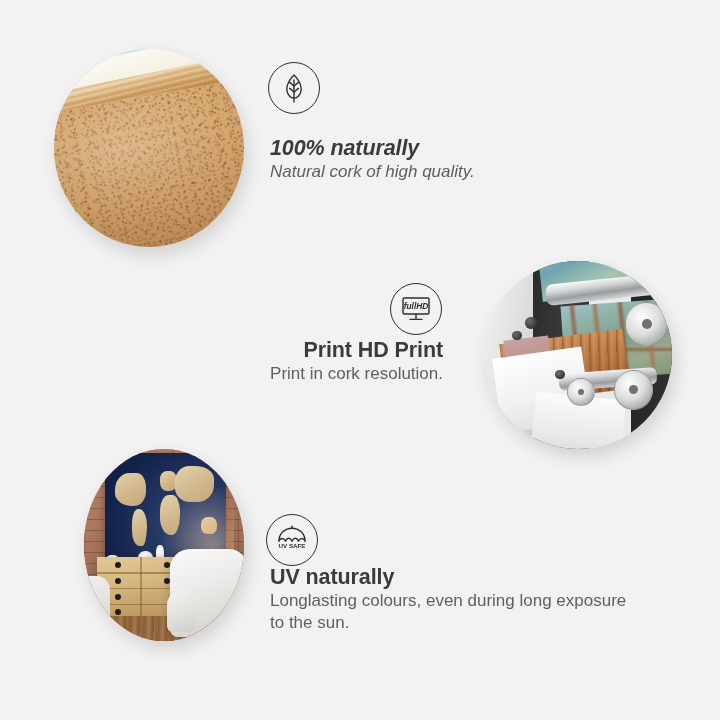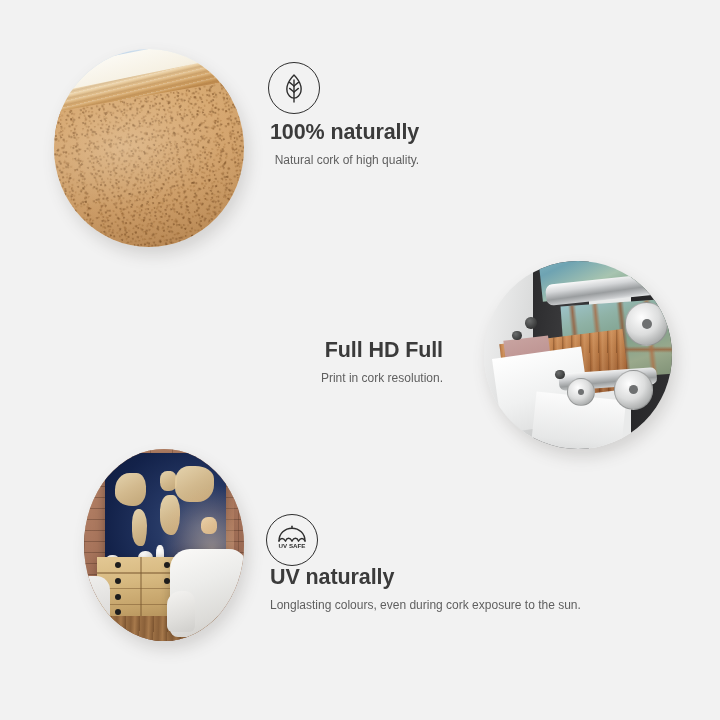--- a/index.html
+++ b/index.html
@@ -30,25 +30,24 @@
   }
   .feature-title {
     font-size: 21.5px;
     font-weight: bold;
     color: #3b3b3b;
     letter-spacing: -0.1px;
     line-height: 1.15;
     white-space: nowrap;
   }
   .feature-desc {
-    font-size: 12px;
+    font-size: 17px;
     font-weight: normal;
     color: #5f5f5f;
     line-height: 1.32;
-    margin-top: 8px;
   }
 
   
   .icon-badge {
     position: absolute;
     width: 52px;
     height: 52px;
     border-radius: 50%;
     border: 1.6px solid #2e2e2e;
     box-sizing: border-box;
@@ -309,21 +308,21 @@
     <svg width="30" height="32" viewBox="0 0 30 32" fill="none" stroke="#2e2e2e" stroke-width="1.4" stroke-linecap="round" stroke-linejoin="round">
       <path d="M15 3 C23 11, 24 19, 19.5 24 C17 26.8, 13 26.8, 10.5 24 C6 19, 7 11, 15 3 Z"></path>
       <line x1="15" y1="8" x2="15" y2="30"></line>
       <line x1="15" y1="14" x2="10.6" y2="10.4"></line>
       <line x1="15" y1="14" x2="19.4" y2="10.4"></line>
       <line x1="15" y1="20" x2="10.6" y2="16.4"></line>
       <line x1="15" y1="20" x2="19.4" y2="16.4"></line>
     </svg>
   </div>
 
-  <div class="feature-text" style="left:270px; top:120px; text-align:right;">
+  <div class="feature-text" style="left:270px; top:136px; text-align:left;font-style:italic;">
     <div class="feature-title">100% naturally</div>
     <div class="feature-desc">Natural cork of high quality.</div>
   </div>
 
   <div class="photo-circle" style="left:484px; top:261px; width:188px; height:188px;">
     <div class="photo-inner">
       <div class="pr-bg"></div>
       <div class="pr-white-l"></div>
       <div class="pr-dark"></div>
       <div class="pr-darkr"></div>
@@ -337,23 +336,31 @@
       <div class="pr-white-low"></div>
       <div class="pr-disc" style="right:2%; top:22%; width:22%; height:22%;"></div>
       <div class="pr-disc" style="right:10%; top:58%; width:20%; height:20%;"></div>
       <div class="pr-disc" style="left:44%; top:62%; width:14%; height:14%;"></div>
       <div class="pr-knob" style="left:22%; top:30%; width:6%; height:6%;"></div>
       <div class="pr-knob" style="left:15%; top:37%; width:5%; height:5%;"></div>
       <div class="pr-knob" style="left:38%; top:58%; width:5%; height:5%;"></div>
     </div>
   </div>
 
+  <div class="icon-badge" style="left:390px; top:283px;">
+    <svg width="34" height="30" viewBox="0 0 34 30" fill="none" stroke="#2e2e2e" stroke-width="1.4" stroke-linecap="round" stroke-linejoin="round">
+      <rect x="4" y="4" width="26" height="16" rx="1.2"></rect>
+      <line x1="17" y1="20" x2="17" y2="25"></line>
+      <line x1="11" y1="25.4" x2="23" y2="25.4"></line>
+      <text x="17" y="14.6" font-family="'Liberation Sans', sans-serif" font-size="8.4" font-style="italic" font-weight="bold" fill="#2e2e2e" stroke="none" text-anchor="middle">fullHD</text>
+    </svg>
+  </div>
 
   <div class="feature-text" style="right:277px; top:338px; text-align:right;">
-    <div class="feature-title">Full HD Full</div>
+    <div class="feature-title">Print HD Print</div>
     <div class="feature-desc">Print in cork resolution.</div>
   </div>
 
   <div class="photo-circle" style="left:84px; top:449px; width:160px; height:192px;">
     <div class="photo-inner">
       <div class="in-bg"></div>
       <div class="in-brick"></div>
       <div class="in-map">
         <div class="in-cont" style="left:8%; top:18%; width:26%; height:30%;
                     border-radius:46% 30% 38% 54% / 50% 40% 44% 38%;"></div>
@@ -401,16 +408,16 @@
       <path d="M10.5 17 C12 13.4, 15 13.4, 17 17"></path>
       <path d="M17 17 C19 13.4, 22 13.4, 23.5 17"></path>
       <path d="M23.5 17 C25.6 13.6, 28.4 13.6, 30 17"></path>
       <line x1="17" y1="4.2" x2="17" y2="2.2"></line>
       <text x="17" y="24.4" font-family="'Liberation Sans', sans-serif" font-size="6.2" font-weight="bold" fill="#2e2e2e" stroke="none" text-anchor="middle">UV SAFE</text>
     </svg>
   </div>
 
   <div class="feature-text" style="left:270px; top:565px; width:372px; text-align:left;">
     <div class="feature-title">UV naturally</div>
-    <div class="feature-desc">Longlasting colours, even during cork exposure to the sun.</div>
+    <div class="feature-desc">Longlasting colours, even during long exposure to the sun.</div>
   </div>
 
 </div>
 
 </body></html>

